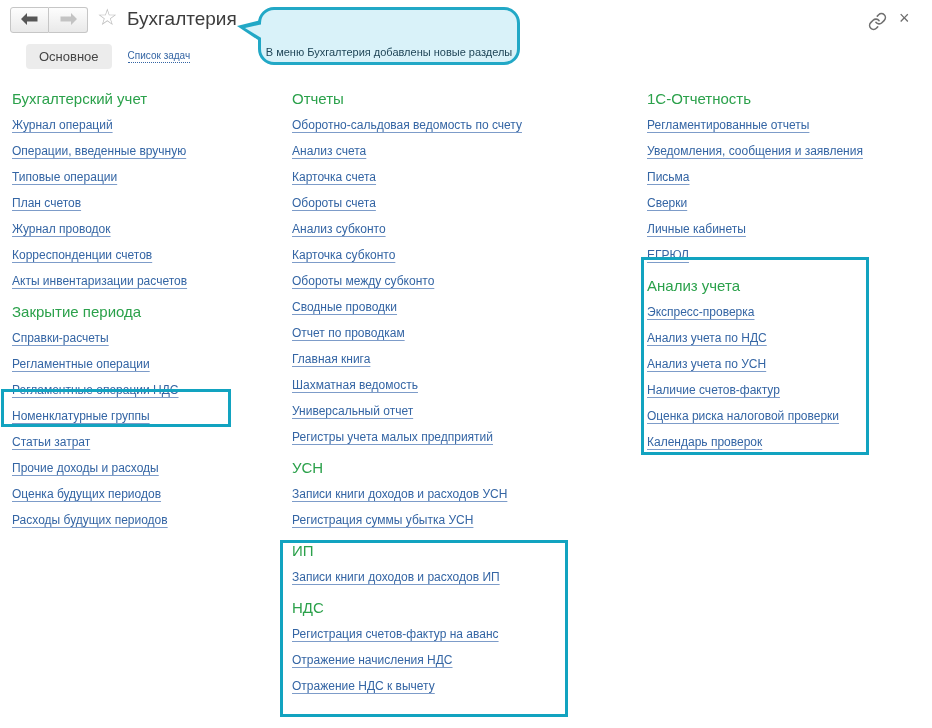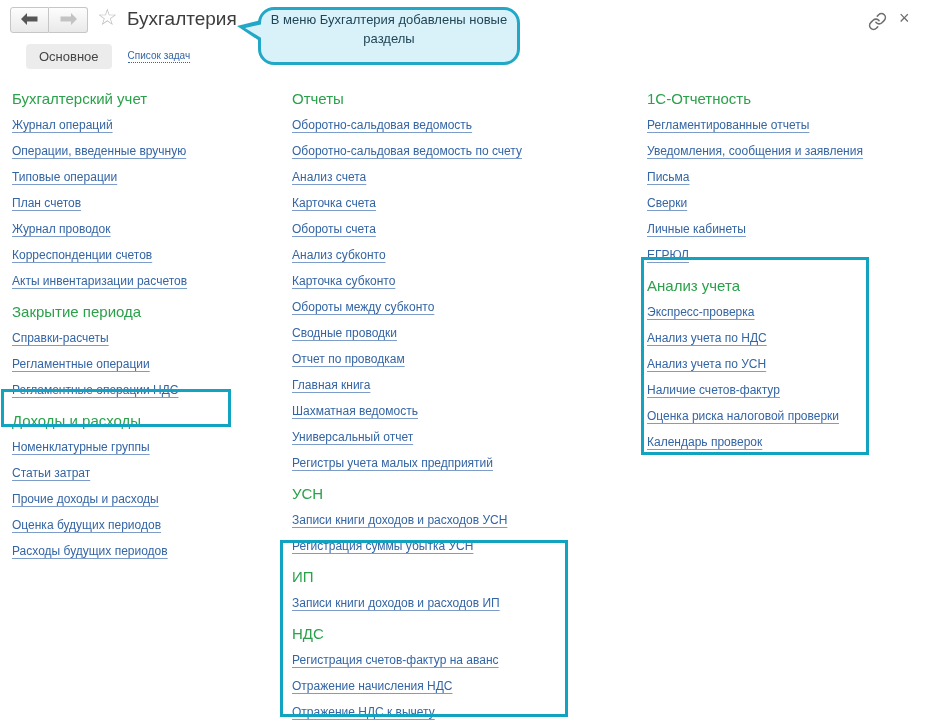--- a/index.html
+++ b/index.html
@@ -23,22 +23,22 @@
     cursor:pointer; line-height:1;
   }
   .page-title {
     position:absolute; left:127px; top:8px; font-size:19px; color:#3c3c3c;
     font-weight:400; white-space:nowrap;
   }
 
   .callout {
     position:absolute; left:258px; top:7px; width:250px; height:52px;
     background:#d9f2f9; border:3px solid #22a8c6; border-radius:16px;
-    display:flex; align-items:flex-start; justify-content:center; text-align:center;
-    font-size:13px; line-height:19px; color:#1f4557; padding:0 3px;
+    display:flex; align-items:flex-end; justify-content:center; text-align:center;
+    font-size:11px; line-height:19px; color:#1f4557; padding:0 3px;
   }
   .callout::before {
     content:""; position:absolute; left:-24px; top:10px; width:0; height:0;
     border-right:24px solid #22a8c6; border-top:6px solid transparent;
     border-bottom:16px solid transparent;
   }
   .callout::after {
     content:""; position:absolute; left:-16px; top:14px; width:0; height:0;
     border-right:18px solid #d9f2f9; border-top:4px solid transparent;
     border-bottom:11px solid transparent;
@@ -137,30 +137,28 @@
         <a class="menu-link">Операции, введенные вручную</a>
         <a class="menu-link">Типовые операции</a>
         <a class="menu-link">План счетов</a>
         <a class="menu-link">Журнал проводок</a>
         <a class="menu-link">Корреспонденции счетов</a>
         <a class="menu-link">Акты инвентаризации расчетов</a>
         <div class="section-title">Закрытие периода</div>
         <a class="menu-link">Справки-расчеты</a>
         <a class="menu-link">Регламентные операции</a>
         <a class="menu-link">Регламентные операции НДС</a>
-        <div class="section-title">Доходы и расходы</div>
         <a class="menu-link">Номенклатурные группы</a>
         <a class="menu-link">Статьи затрат</a>
         <a class="menu-link">Прочие доходы и расходы</a>
         <a class="menu-link">Оценка будущих периодов</a>
         <a class="menu-link">Расходы будущих периодов</a>
       </div>
       <div class="menu-column">
         <div class="section-title">Отчеты</div>
-        <a class="menu-link">Оборотно-сальдовая ведомость</a>
         <a class="menu-link">Оборотно-сальдовая ведомость по счету</a>
         <a class="menu-link">Анализ счета</a>
         <a class="menu-link">Карточка счета</a>
         <a class="menu-link">Обороты счета</a>
         <a class="menu-link">Анализ субконто</a>
         <a class="menu-link">Карточка субконто</a>
         <a class="menu-link">Обороты между субконто</a>
         <a class="menu-link">Сводные проводки</a>
         <a class="menu-link">Отчет по проводкам</a>
         <a class="menu-link">Главная книга</a>

